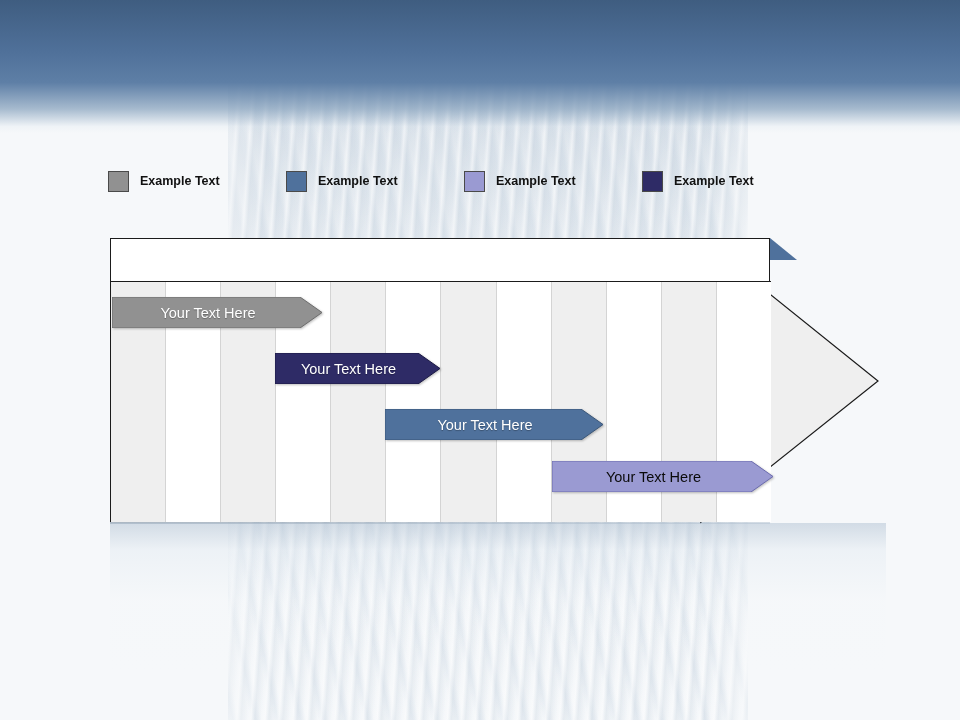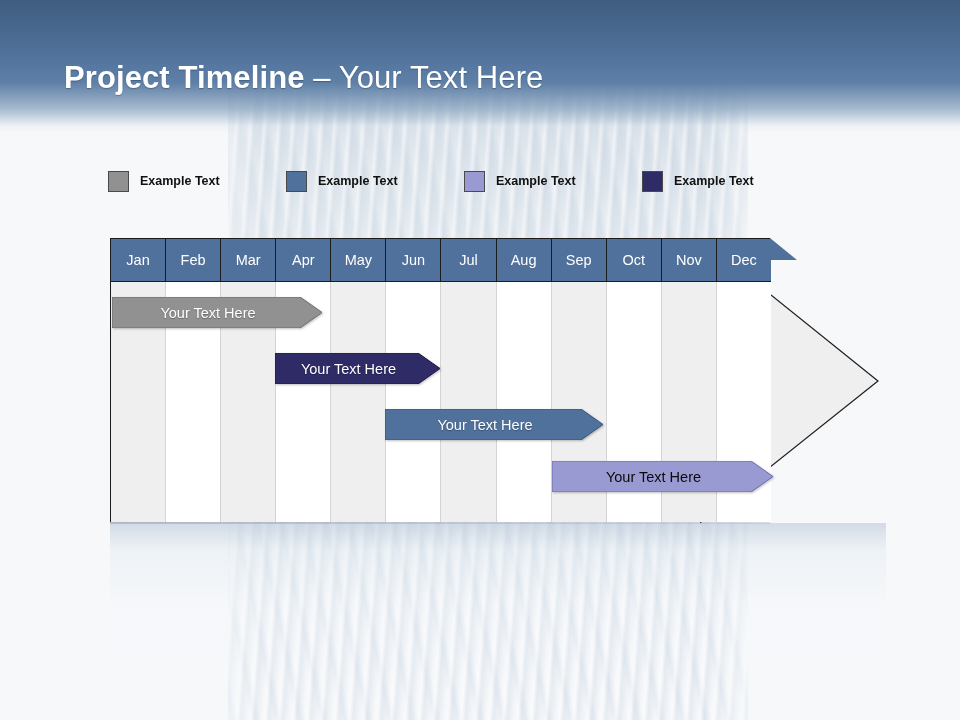--- a/index.html
+++ b/index.html
@@ -163,23 +163,20 @@
 </style>
 </head>
 <body>
 
 <div class="slide">
 
   <div class="bg-photo"></div>
   <div class="bg-photo-fade"></div>
 
   <div class="banner"></div>
-  <div class="banner-title">
-    <span class="title-strong">Project Timeline </span><span class="title-light">– Your Text Here</span>
-  </div>
 
   <div class="legend">
 
     <div class="legend-item" id="legend-item-0" style="left: 0px;">
       <span class="legend-swatch" style="background: rgb(145, 145, 145);"></span>
       <span class="legend-label">Example Text</span>
     </div>
 
     <div class="legend-item" id="legend-item-1" style="left: 178px;">
       <span class="legend-swatch" style="background: rgb(79, 113, 156);"></span>
@@ -200,34 +197,20 @@
 
   <div class="arrow-head">
     <svg width="186" height="286" viewBox="0 0 186 286">
       <polygon id="arrowhead-poly" points="0,0 178,143 0,285" fill="#efefef" stroke="#1b1b1b" stroke-width="1.2"></polygon>
       <polygon id="arrowhead-cap" points="70,0 70,22 97,22" fill="#4f719c" stroke="none"></polygon>
     </svg>
   </div>
 
   <div class="tl-table">
 
-    <div class="tl-head" id="tl-head" style="background: rgb(79, 113, 156);">
-        <div class="tl-head-cell" style="background: rgb(79, 113, 156); border-right-color: rgb(27, 27, 27);">Jan</div>
-        <div class="tl-head-cell" style="background: rgb(79, 113, 156); border-right-color: rgb(27, 27, 27);">Feb</div>
-        <div class="tl-head-cell" style="background: rgb(79, 113, 156); border-right-color: rgb(27, 27, 27);">Mar</div>
-        <div class="tl-head-cell" style="background: rgb(79, 113, 156); border-right-color: rgb(27, 27, 27);">Apr</div>
-        <div class="tl-head-cell" style="background: rgb(79, 113, 156); border-right-color: rgb(27, 27, 27);">May</div>
-        <div class="tl-head-cell" style="background: rgb(79, 113, 156); border-right-color: rgb(27, 27, 27);">Jun</div>
-        <div class="tl-head-cell" style="background: rgb(79, 113, 156); border-right-color: rgb(27, 27, 27);">Jul</div>
-        <div class="tl-head-cell" style="background: rgb(79, 113, 156); border-right-color: rgb(27, 27, 27);">Aug</div>
-        <div class="tl-head-cell" style="background: rgb(79, 113, 156); border-right-color: rgb(27, 27, 27);">Sep</div>
-        <div class="tl-head-cell" style="background: rgb(79, 113, 156); border-right-color: rgb(27, 27, 27);">Oct</div>
-        <div class="tl-head-cell" style="background: rgb(79, 113, 156); border-right-color: rgb(27, 27, 27);">Nov</div>
-        <div class="tl-head-cell" style="background: rgb(79, 113, 156); border-right-color: rgb(27, 27, 27);">Dec</div>
-      </div>
     <div class="tl-body" id="tl-body">
         <div class="tl-col shade" style="background: rgb(239, 239, 239);"></div>
         <div class="tl-col plain" style="background: rgb(255, 255, 255);"></div>
         <div class="tl-col shade" style="background: rgb(239, 239, 239);"></div>
         <div class="tl-col plain" style="background: rgb(255, 255, 255);"></div>
         <div class="tl-col shade" style="background: rgb(239, 239, 239);"></div>
         <div class="tl-col plain" style="background: rgb(255, 255, 255);"></div>
         <div class="tl-col shade" style="background: rgb(239, 239, 239);"></div>
         <div class="tl-col plain" style="background: rgb(255, 255, 255);"></div>
         <div class="tl-col shade" style="background: rgb(239, 239, 239);"></div>

